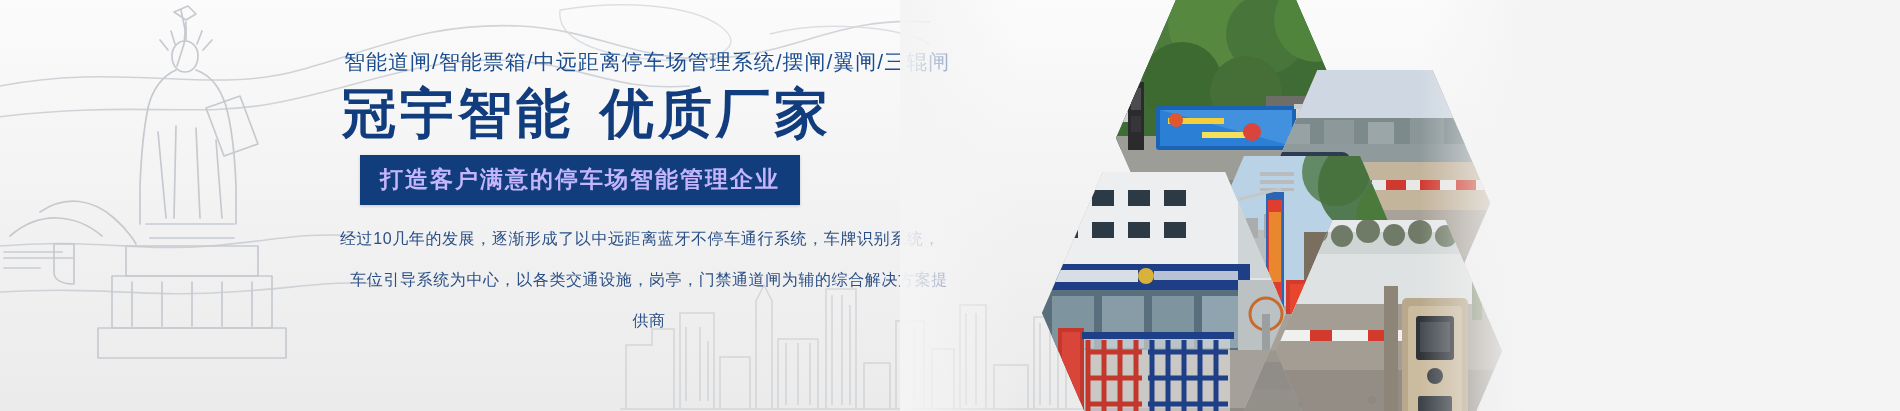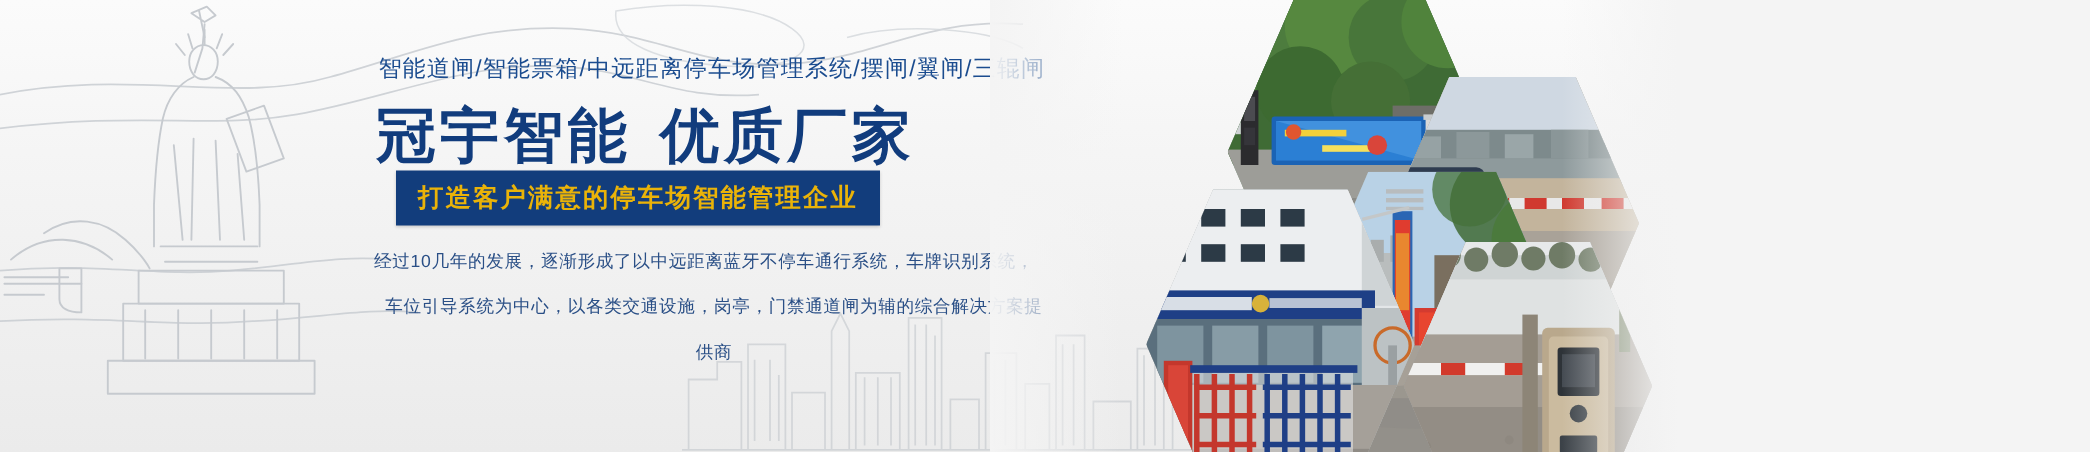--- a/index.html
+++ b/index.html
@@ -18,28 +18,28 @@
   .art-sky{position:absolute;left:620px;bottom:0;width:560px;height:180px;pointer-events:none;opacity:.55;}
   .art-swoosh{position:absolute;left:0;top:0;width:1100px;height:411px;pointer-events:none;}
 
   
   .copy{position:absolute;left:330px;top:0;width:620px;height:411px;}
   .tagline{
     position:absolute;left:14px;top:48px;
     font-size:21px;letter-spacing:1px;color:#1b4c8f;white-space:nowrap;
   }
   .headline{
-    position:absolute;left:12px;top:88px;
+    position:absolute;left:12px;top:78px;
     font-size:54px;font-weight:bold;color:#113c7d;letter-spacing:4px;
     white-space:nowrap;
   }
   .headline .gap{display:inline-block;width:26px;}
   .pill{
     position:absolute;left:30px;top:155px;
-    background:#123d7c;color:#eab308;
+    background:#123d7c;color:#c4b5fd;
     font-size:23px;font-weight:bold;letter-spacing:2px;
     padding:9px 20px 10px 20px;white-space:nowrap;
     box-shadow:0 1px 3px rgba(0,0,0,.18);
   }
   .para{
     position:absolute;left:0px;top:218px;width:620px;
     color:#2a4f86;font-size:16px;line-height:41px;letter-spacing:.6px;
     text-align:center;
   }
   .para .l2{display:block;margin-left:18px;}

